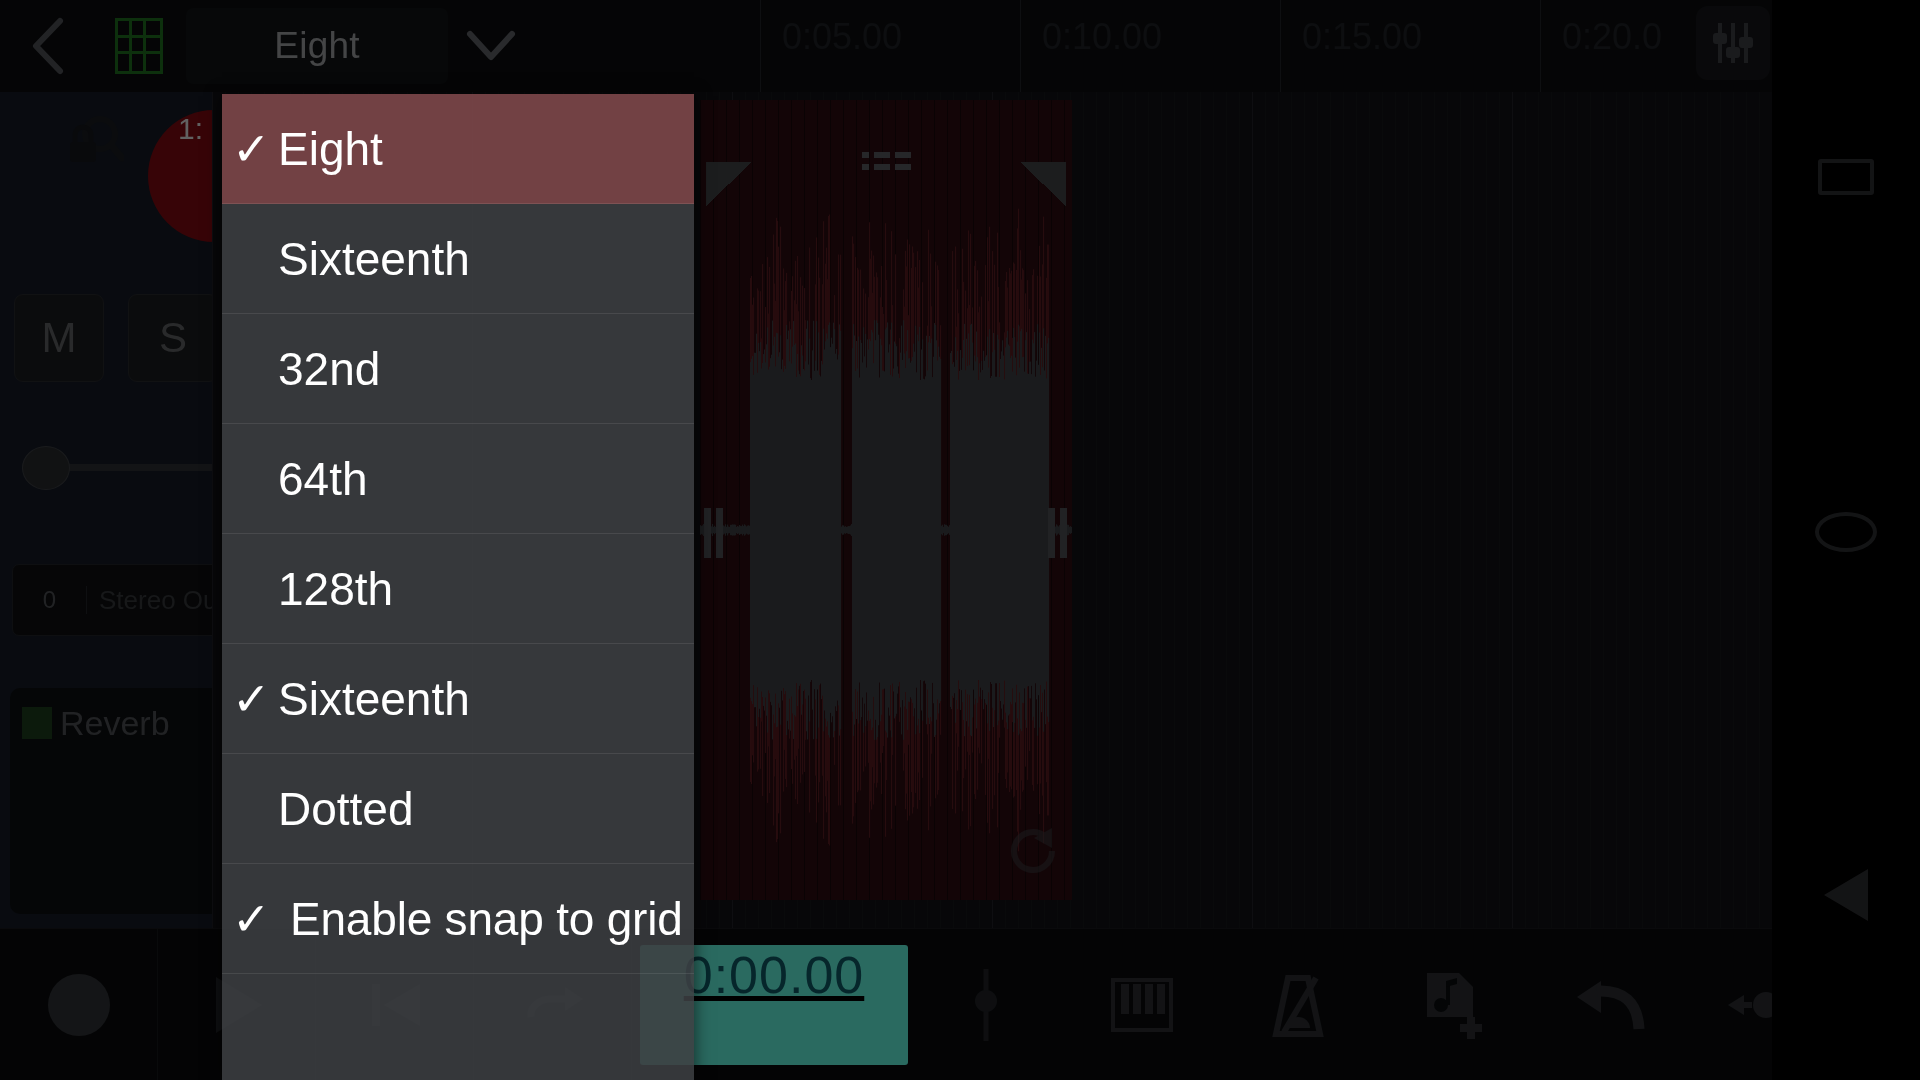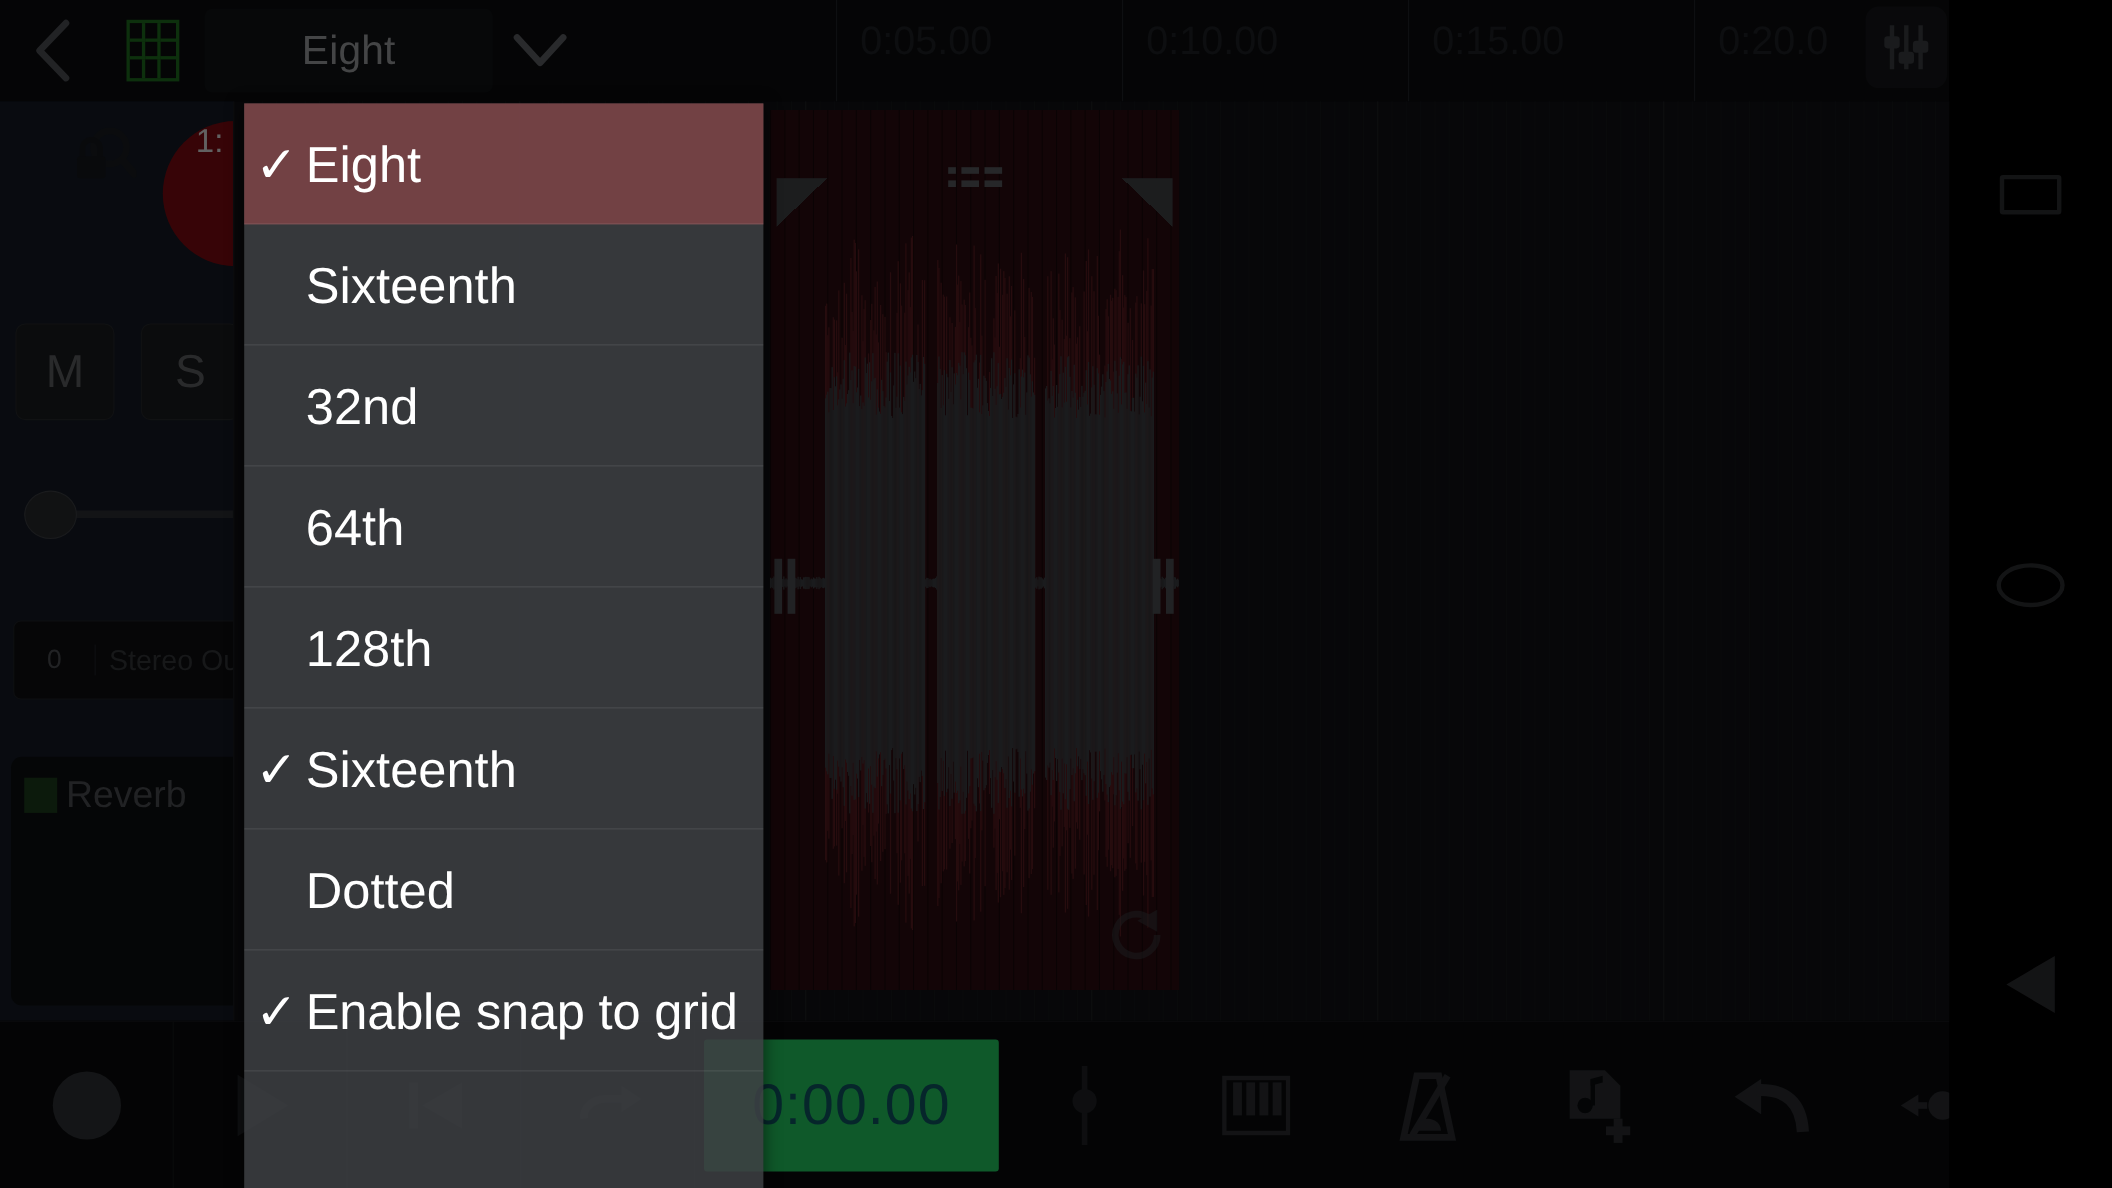--- a/index.html
+++ b/index.html
@@ -137,23 +137,24 @@
   
   .transport {
     position: absolute; left: 0; bottom: 0; width: 1920px; height: 152px;
     background: #0a0b0d; border-top: 1px solid #17181b;
     display: flex; align-items: center;
   }
   .tp-btn { width: 158px; height: 152px; display:flex; align-items:center; justify-content:center;
             border-right: 1px solid #161719; }
   .rec-dot { width: 62px; height: 62px; border-radius: 50%; background: #2e3034; }
   .time-display {
-    width: 268px; height: 120px; margin-left: 8px; background: #22c55e;
-    display: flex; align-items: center; justify-content: center;
+    width: 268px; height: 120px; margin-left: 8px; background: #5eead4;
+    display: flex; justify-content: center;
     border-radius: 3px;
+    text-decoration: underline;
   }
   .time-text { font-size: 52px; color: #0f5560; letter-spacing: 1px; }
   .tool-btn { width: 156px; height: 152px; display:flex; align-items:center; justify-content:center; }
 
   
   .navbar {
     position: absolute; right: 0; top: 0; width: 148px; height: 1080px;
     background: #000; display: flex; flex-direction: column;
     align-items: center; justify-content: space-around;
   }
@@ -173,21 +174,21 @@
   }
   .menu-item {
     position: relative; height: 110px; display: flex; align-items: center;
     border-bottom: 1px solid rgba(255,255,255,0.09);
     padding-left: 10px;
   }
   .menu-item.first { background: rgba(139,70,72,0.70); }
   .menu-check { width: 46px; font-size: 46px; color: #ffffff; line-height: 1; }
   .menu-label { font-size: 46px; color: #ffffff; white-space: nowrap; }
   .menu-label.indent { margin-left: 46px; }
-  .menu-item.wide .menu-label { letter-spacing: -0.2px; }
+  .menu-item.wide .menu-label { letter-spacing: -0.2px; margin-left: 12px; }
 </style>
 </head>
 <body>
 
 <div id="app">
 
   <div class="track-header">
     <div class="lock-icon-wrap">
       <svg width="68" height="62" viewBox="0 0 68 62">
         <circle cx="44" cy="20" r="15" fill="none" stroke="#1a1c20" stroke-width="6"></circle>

